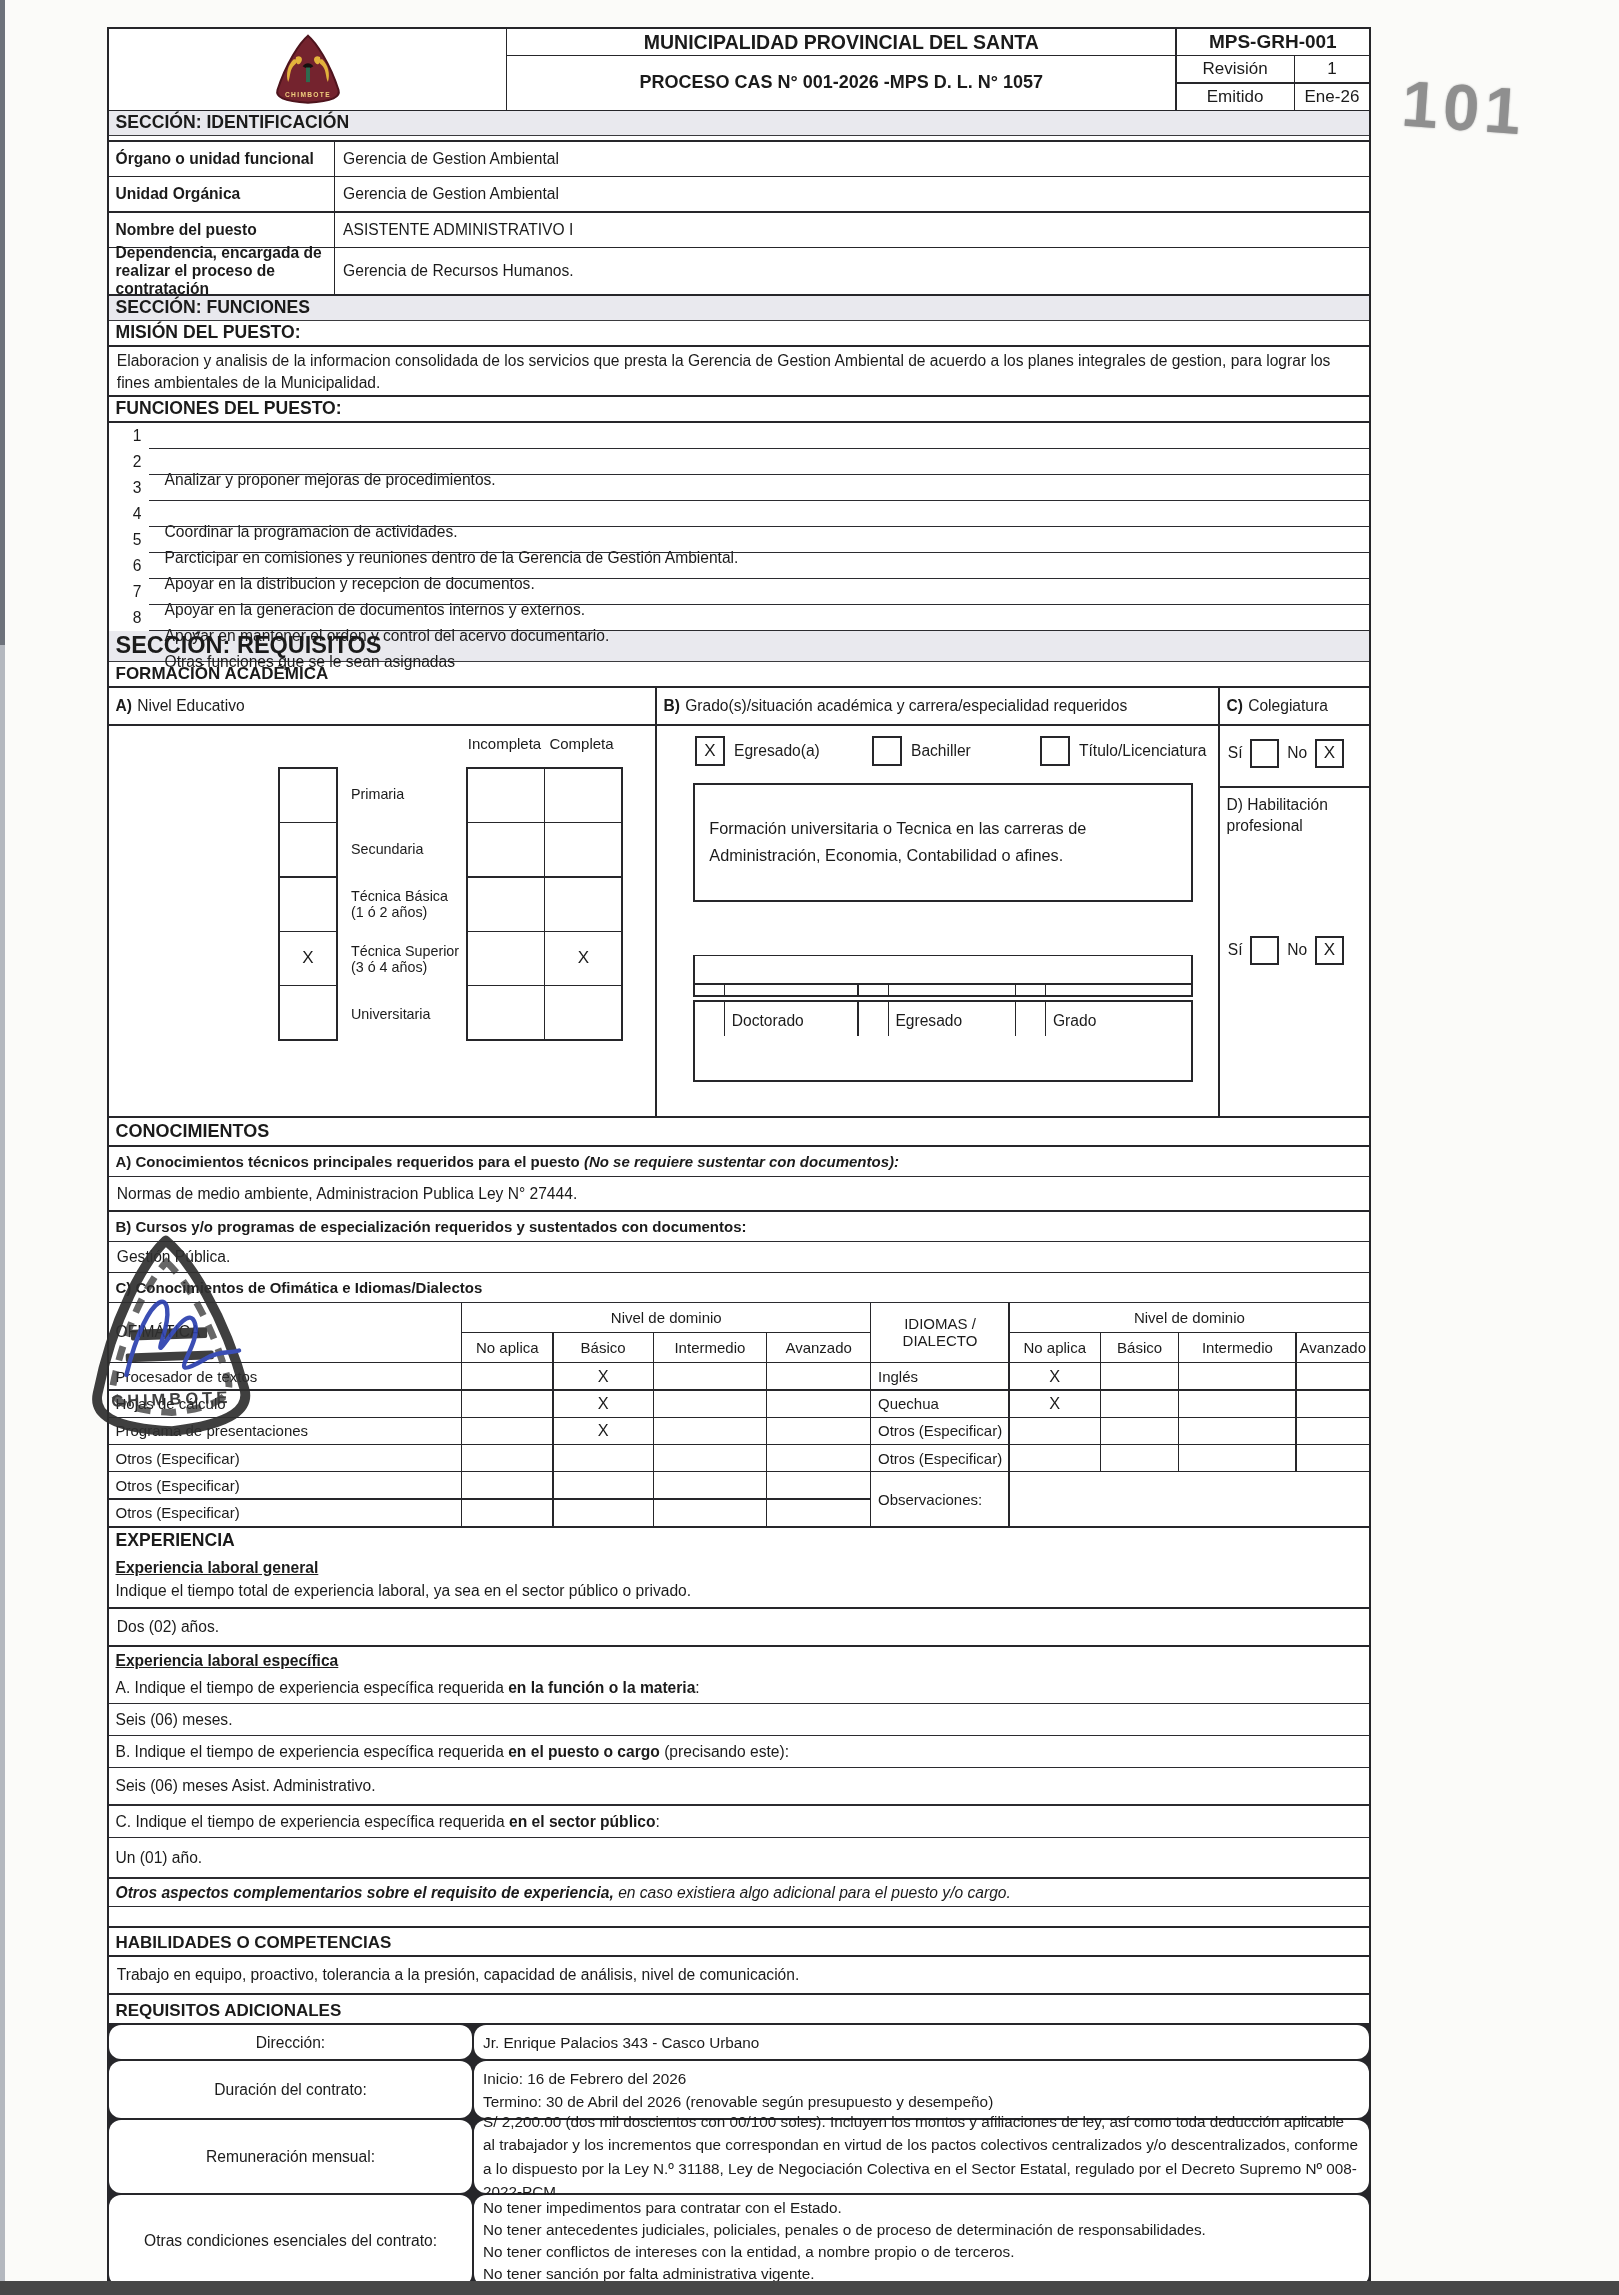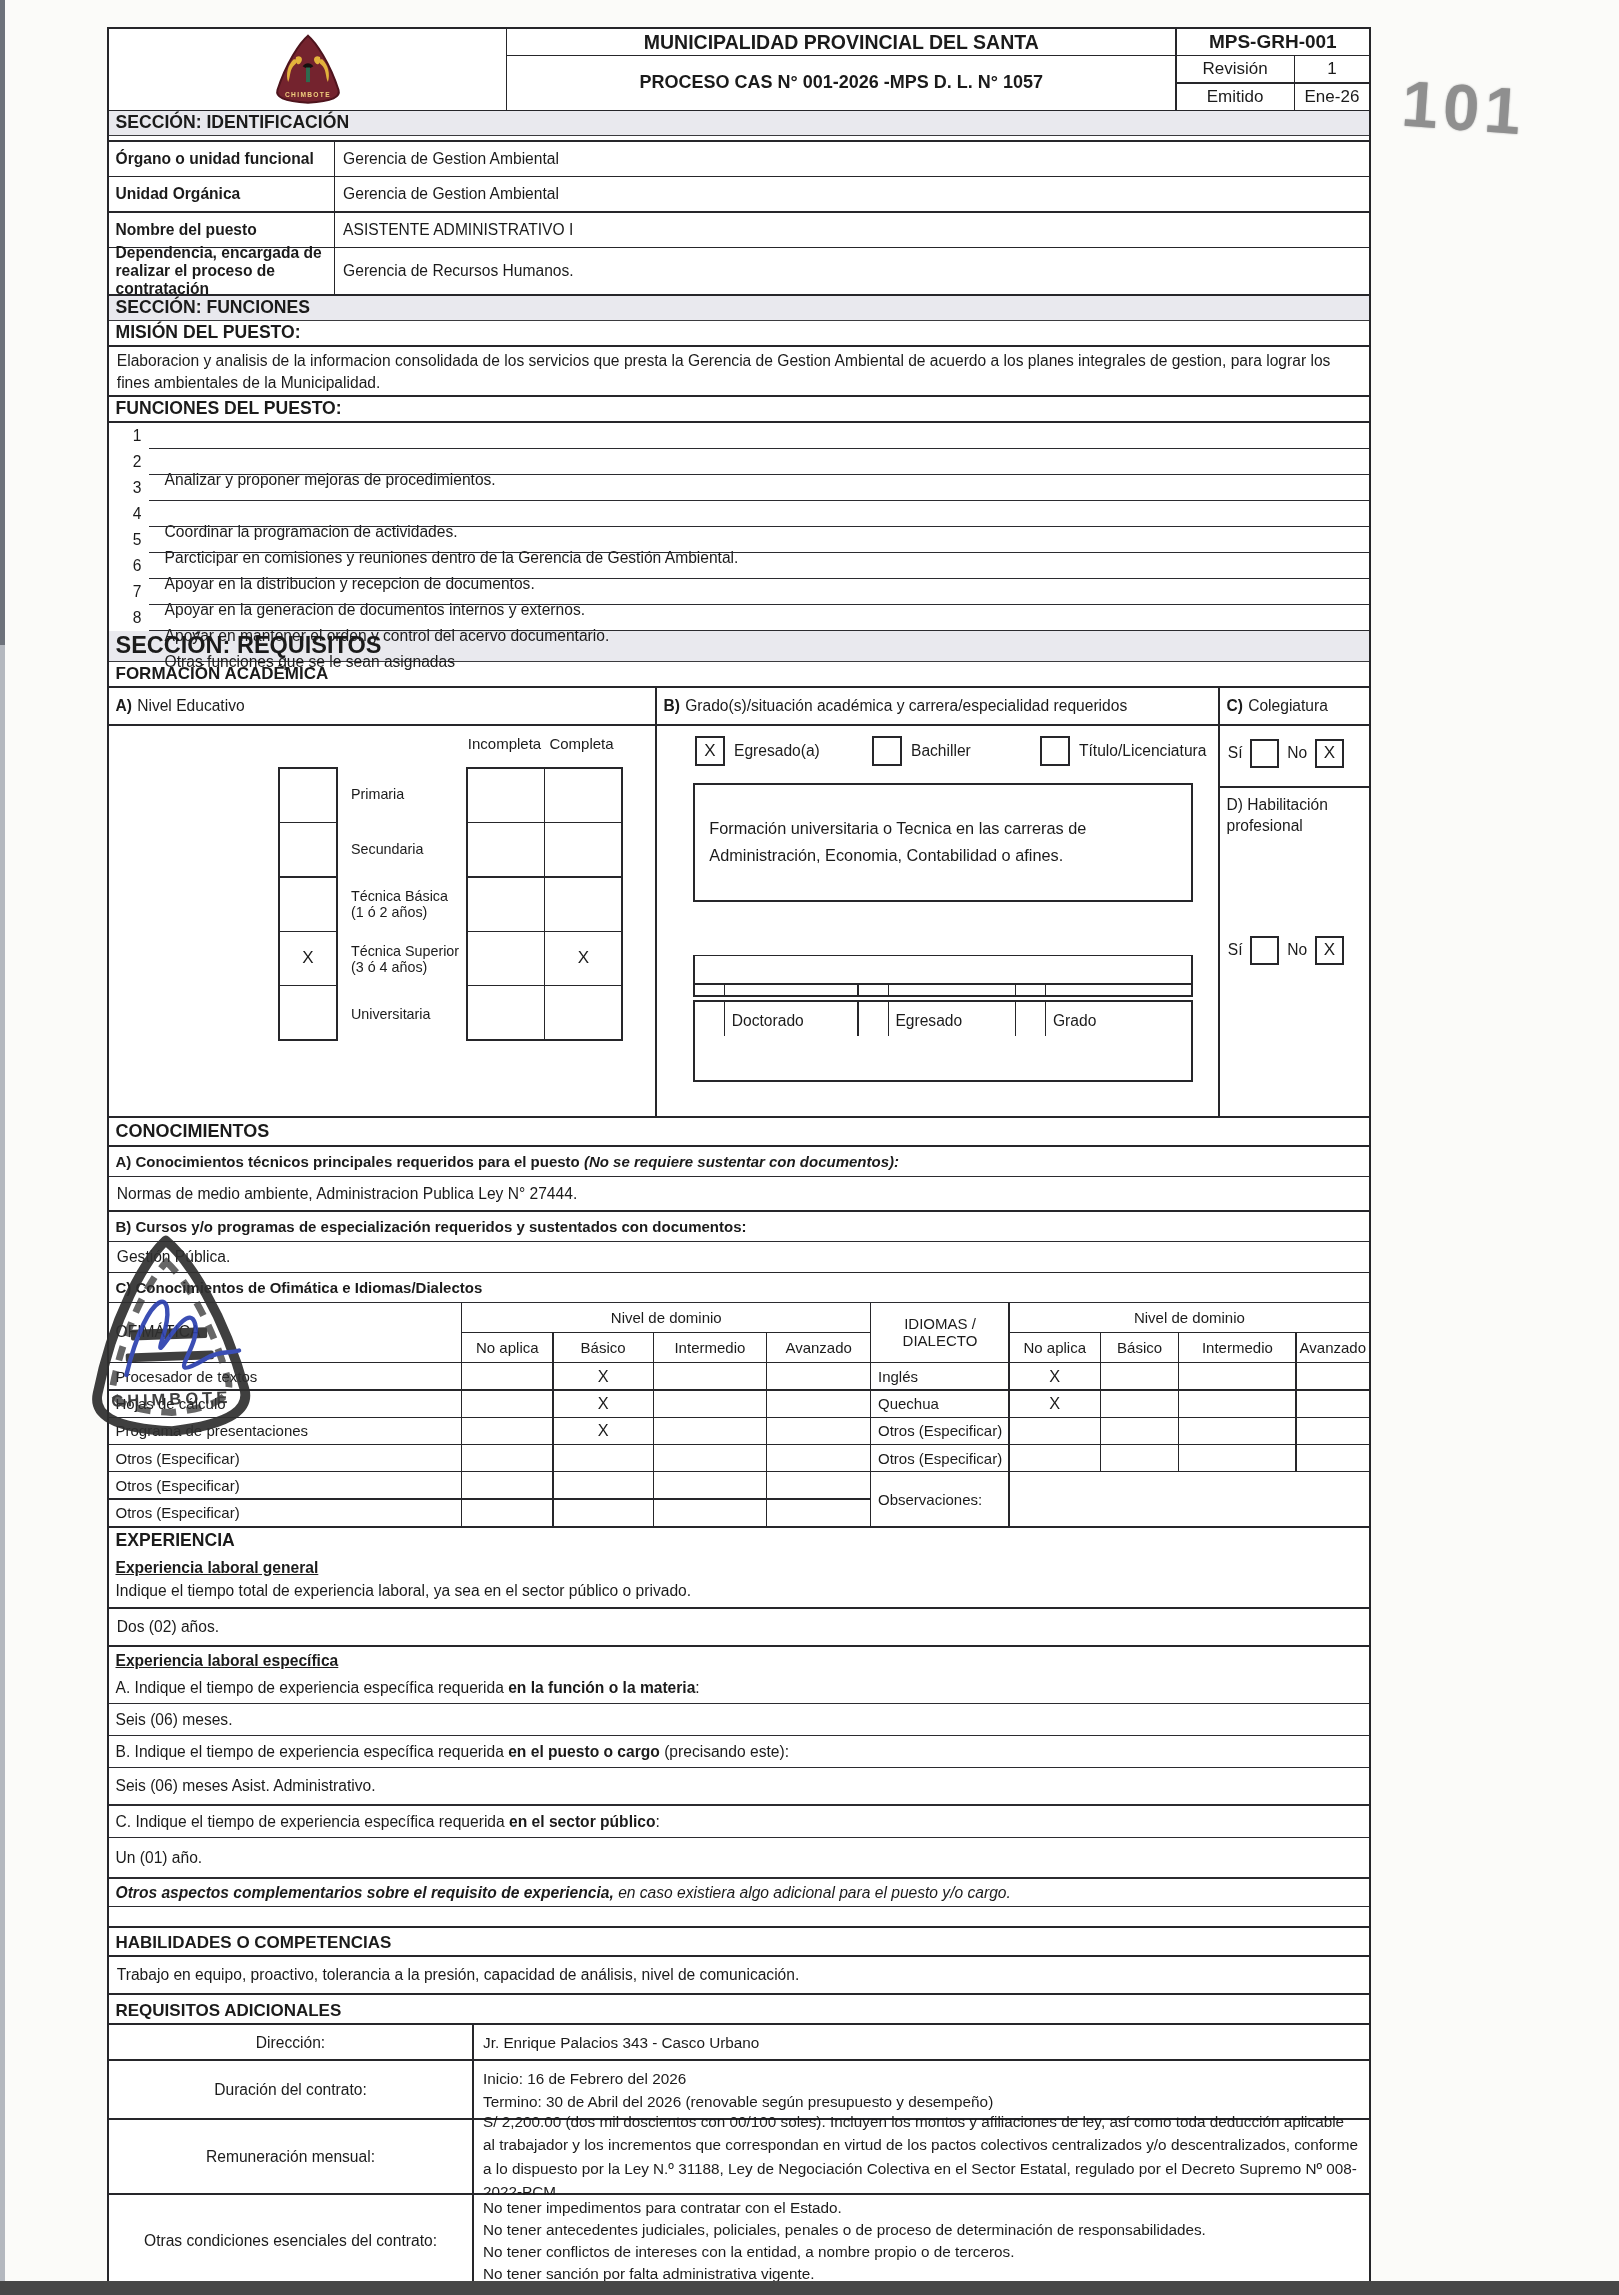--- a/index.html
+++ b/index.html
@@ -99,21 +99,21 @@
   .esub { font-weight:bold; text-decoration:underline; font-size:15.6px; padding:5.2px 6.5px 2.6px; }
   .ehelp { font-size:15.6px; padding:2.6px 6.5px 6.5px; border-bottom:2px solid #26262a; }
   .evalue { font-size:15.6px; padding:9px 7.8px; border-bottom:2px solid #26262a; min-height:34px; }
   .eq { font-size:15.6px; padding:6.5px 6.5px; border-bottom:1.3px solid #2b2b2f; }
   .eotros { font-size:15.6px; padding:4.6px 6.5px; border-bottom:1.3px solid #2b2b2f; }
   .eotros .bi { font-weight:bold; font-style:italic; }
   .eotros .it { font-style:italic; }
   .eempty { height:21px; border-bottom:2px solid #26262a; }
 
   .adt { display:grid; grid-template-columns:363px 1fr; grid-template-rows:34px 57px 73px 91px; gap:2px; background:#26262a; }
-  .adt > div { background:#fff; }
+  .adt > div { background:#fff;border-radius:12px; }
   .adt .al { display:flex; align-items:center; justify-content:center; text-align:center; font-size:15.6px; line-height:21px; padding:0 19.5px; }
   .adt .av { display:flex; flex-direction:column; justify-content:center; padding:3.9px 9px; font-size:15.3px; line-height:23px; }
   .adt .av .ln { min-height:22px; display:flex; align-items:center; }
   .adt .av .wrap { line-height:23.5px; display:block; }
 </style>
 </head>
 <body>
 
 <div class="edge-left"></div>
 <div class="edge-left-dark"></div>

